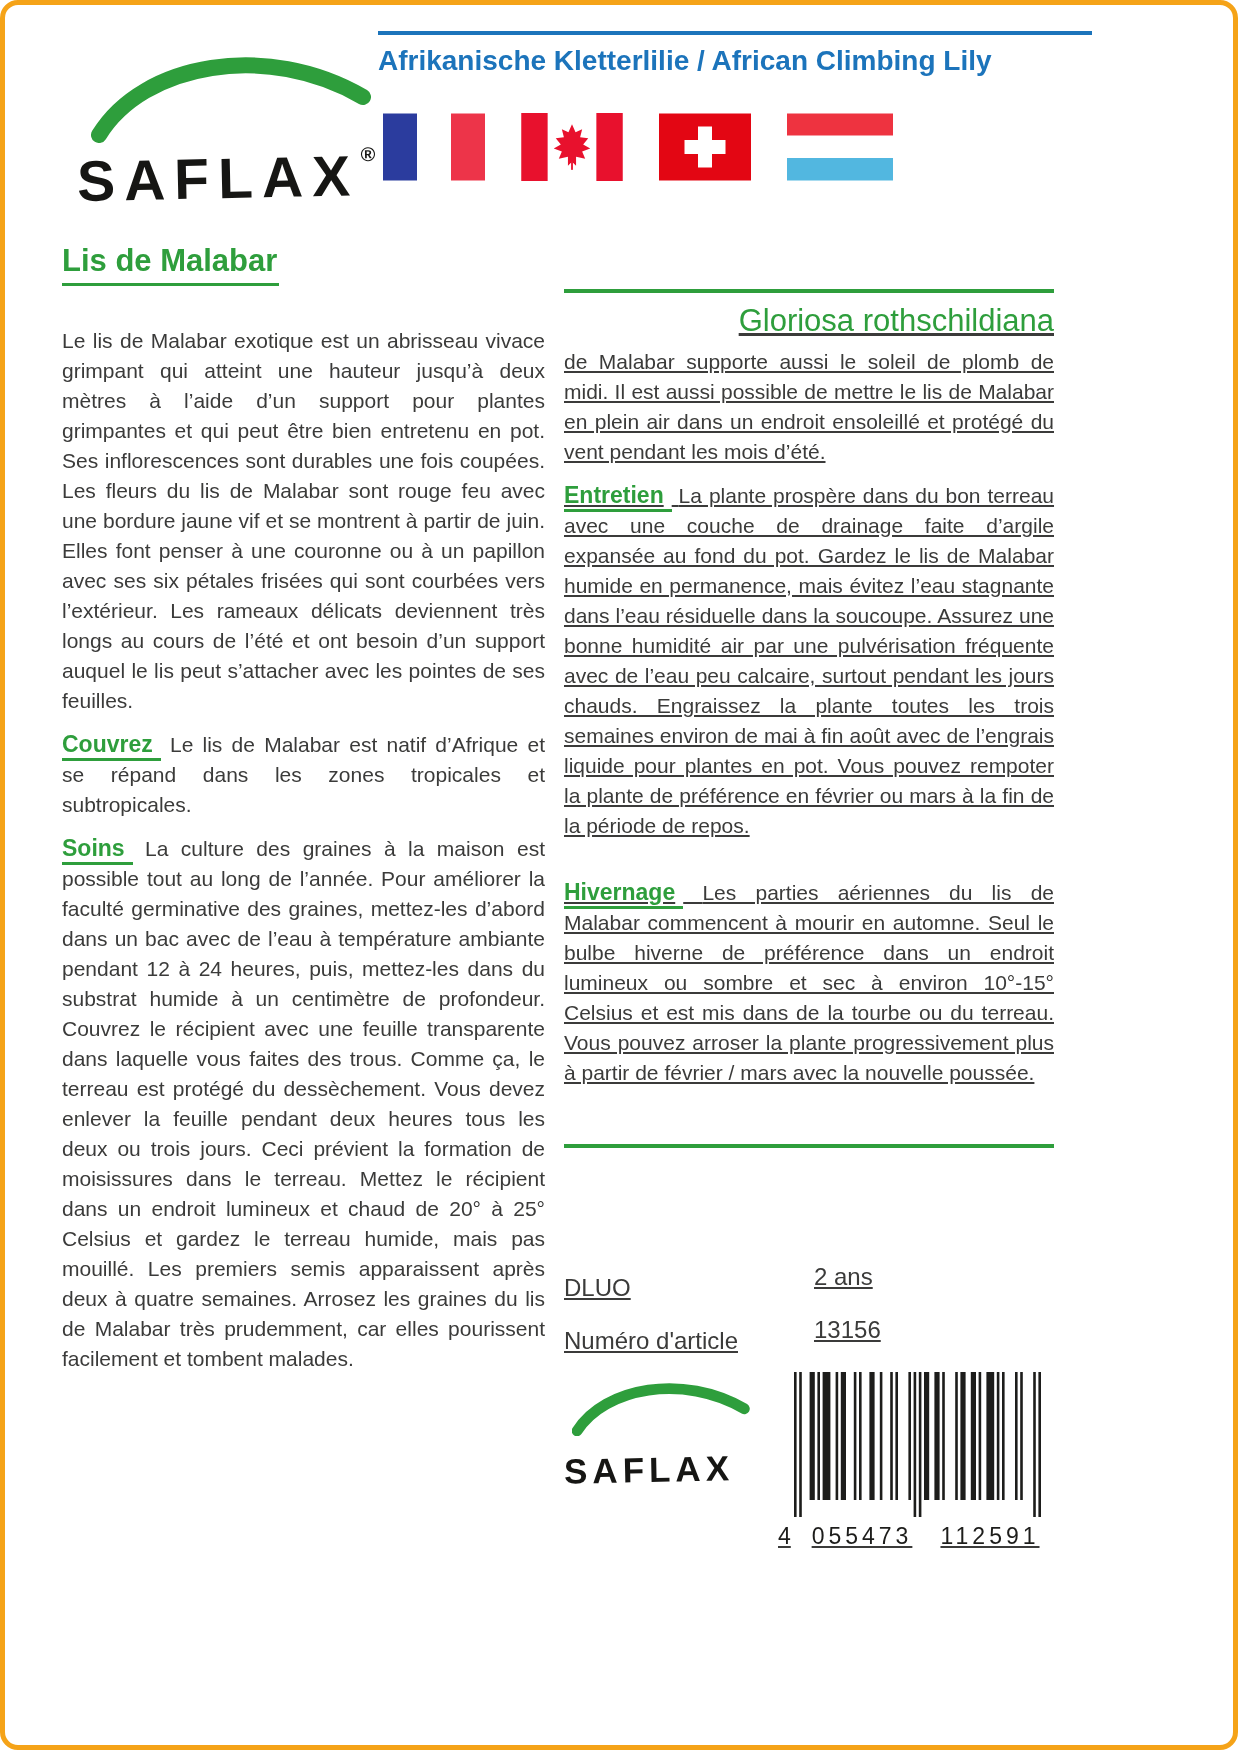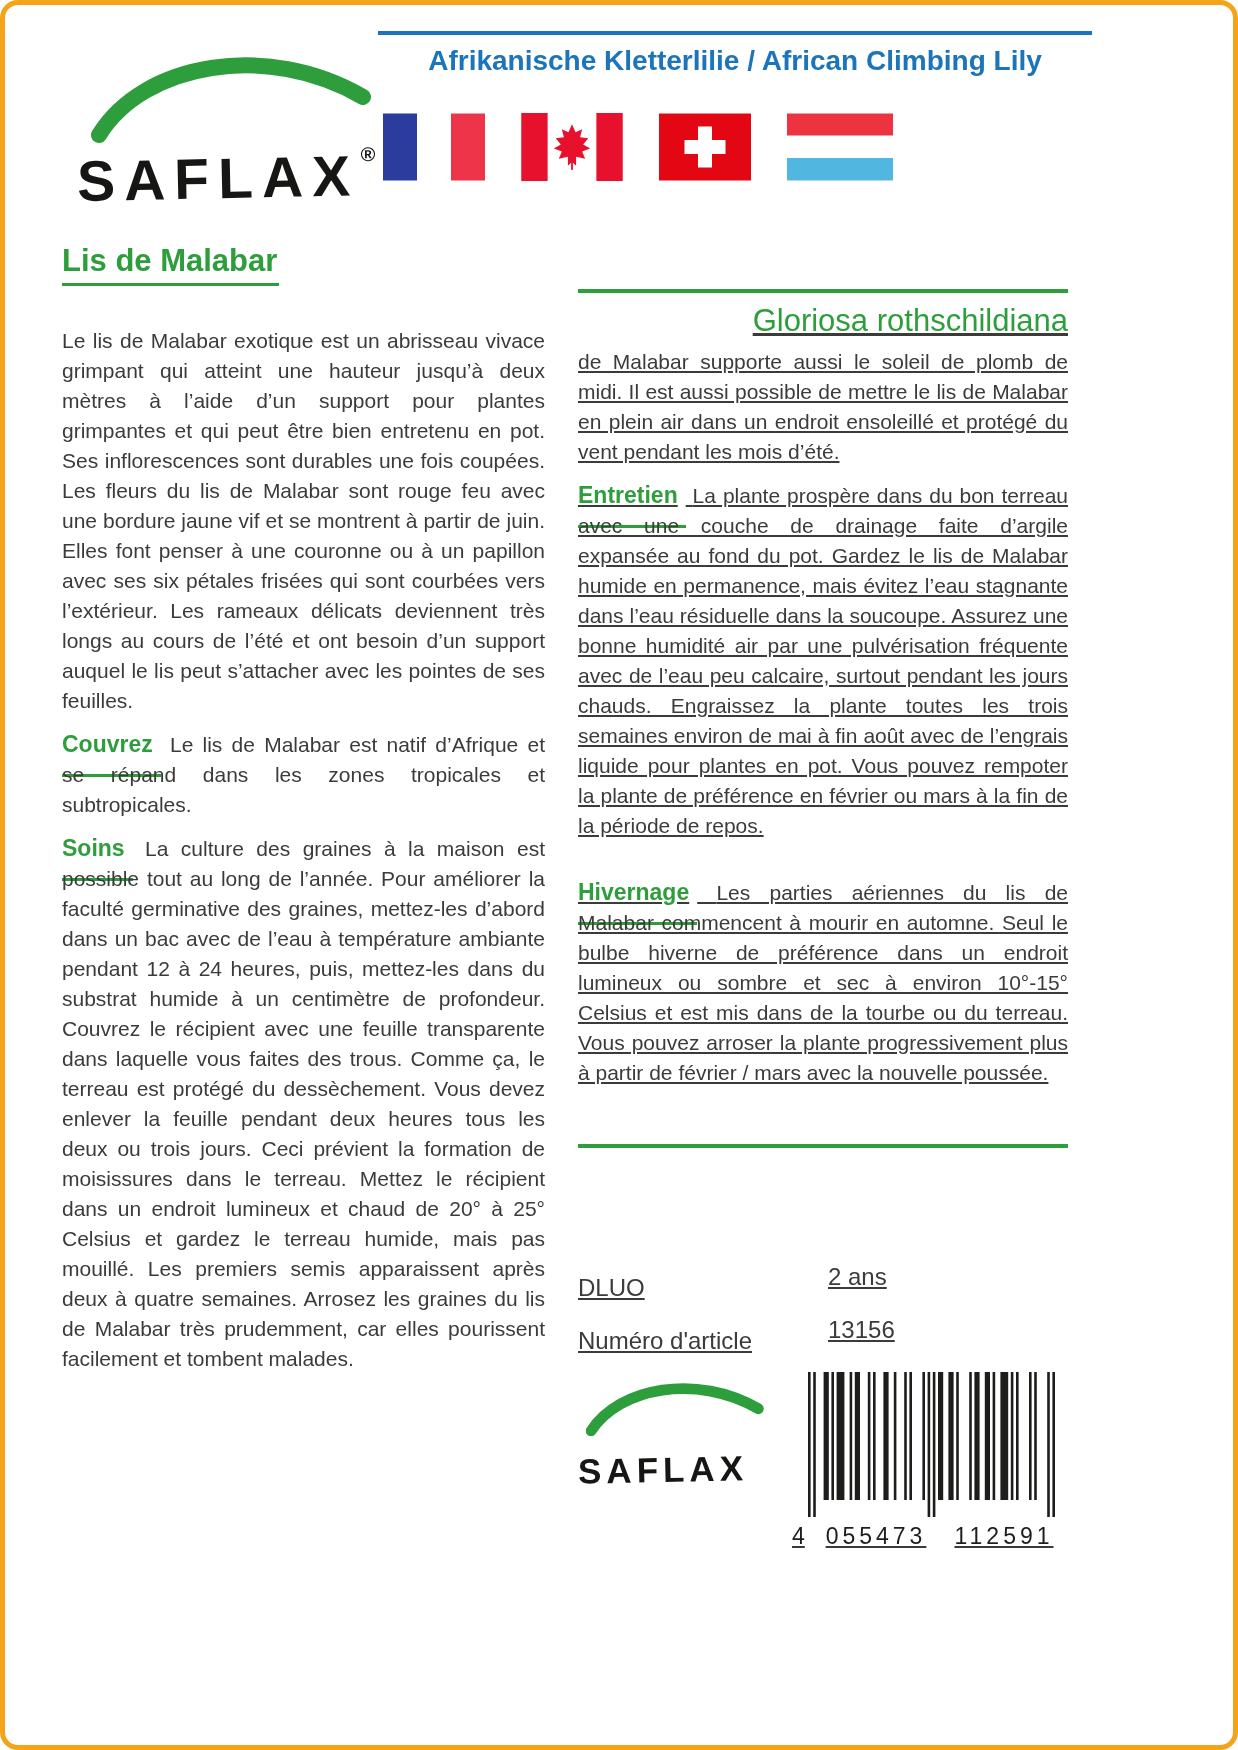--- a/index.html
+++ b/index.html
@@ -29,32 +29,32 @@
   }
   .logo-large .logo-text { font-size: 57px; }
   .logo-large .reg { font-size: 20px; vertical-align: 34px; letter-spacing: 0; margin-left: 2px; }
 
   .blue-rule {
     position: absolute; left: 373px; top: 26px;
     width: 714px; height: 4px; background: #1C74BB;
   }
   .subtitle {
     position: absolute; left: 373px; top: 40px; width: 714px;
-    text-align: center; font-size: 28px; font-weight: 700; color: #1C74BB;
+    text-align: left; font-size: 28px; font-weight: 700; color: #1C74BB;
   }
   .flags {
     position: absolute; left: 378px; top: 108px;
     display: flex; align-items: center; gap: 36px;
   }
   .flag { display: block; height: 68px; }
 
   
   .columns {
     position: absolute; left: 57px; top: 238px; width: 1006px;
-    display: flex; gap: 33px; align-items: flex-start;
+    display: flex; gap: 19px; align-items: flex-start;
   }
   .col-left  { width: 483px; }
   .col-right { width: 490px; padding-top: 46px; text-decoration: underline; }
 
   .title-left {
     display: inline-block;
     margin: 0 0 40px 0; padding: 0 2px 4px 0;
     font-size: 31px; font-weight: 700; line-height: 1.15;
     color: #2E9E3C; border-bottom: 3px solid #2E9E3C;
   }
@@ -66,21 +66,21 @@
   }
 
   .body {
     margin: 0 0 13px 0;
     font-size: 21px; line-height: 30px;
     text-align: justify; color: #3B3B3A;
   }
   .sec-label {
     color: #2E9E3C; font-weight: 700; font-size: 23px;
     border-bottom: 3px solid #2E9E3C;
-    padding-right: 8px; padding-bottom: 17px;
+    padding-right: 8px; padding-bottom: 1px;
   }
 
   
   .rule-mid { margin-top: 56px; }
   .meta { margin-top: 112px; font-size: 24px; line-height: 34px; }
   .meta-row { display: flex; margin-bottom: 8px; }
   .meta-label { width: 250px; margin-top: 11px; }
   .footer-brand {
     margin-top: 14px;
     display: flex; justify-content: space-between; align-items: flex-start;

